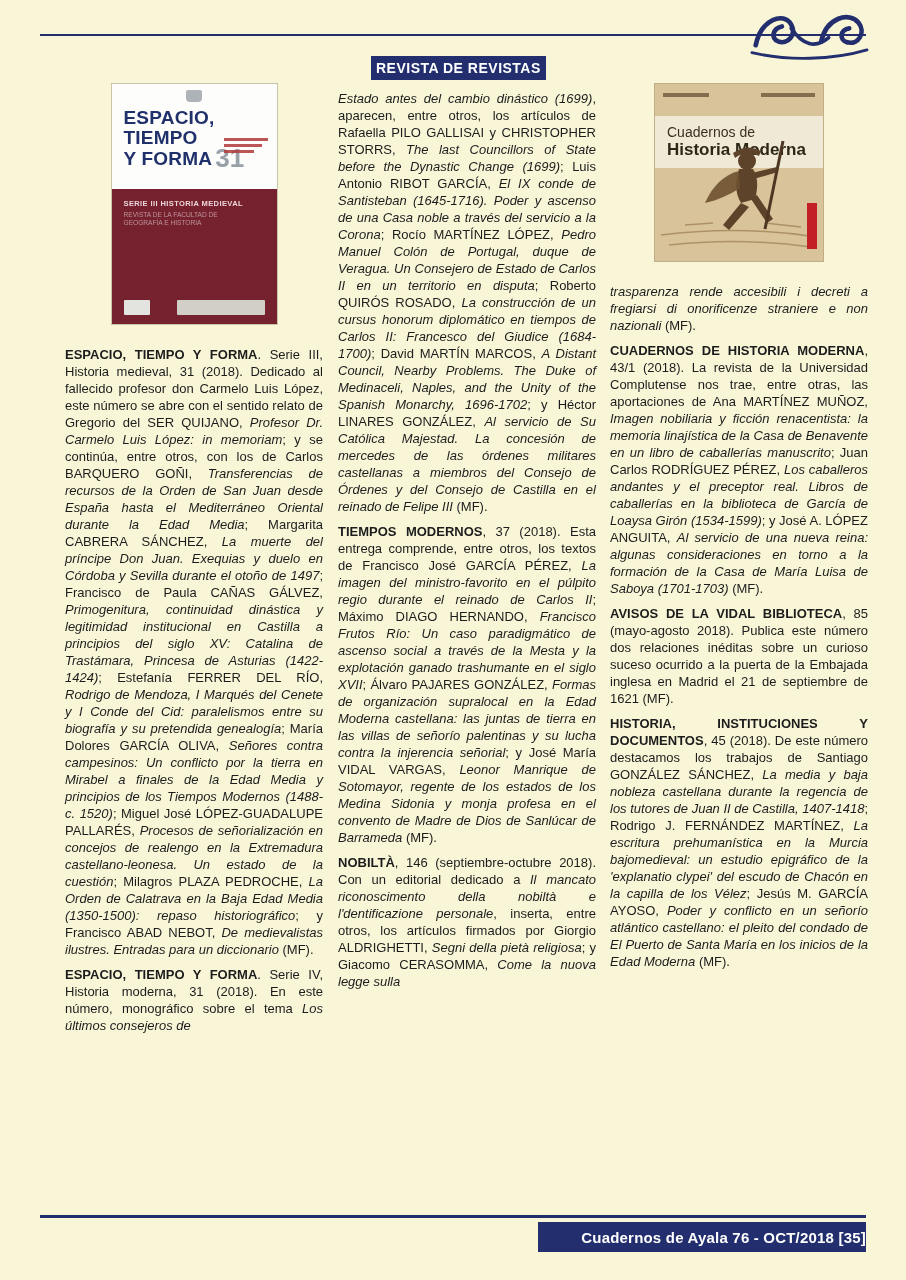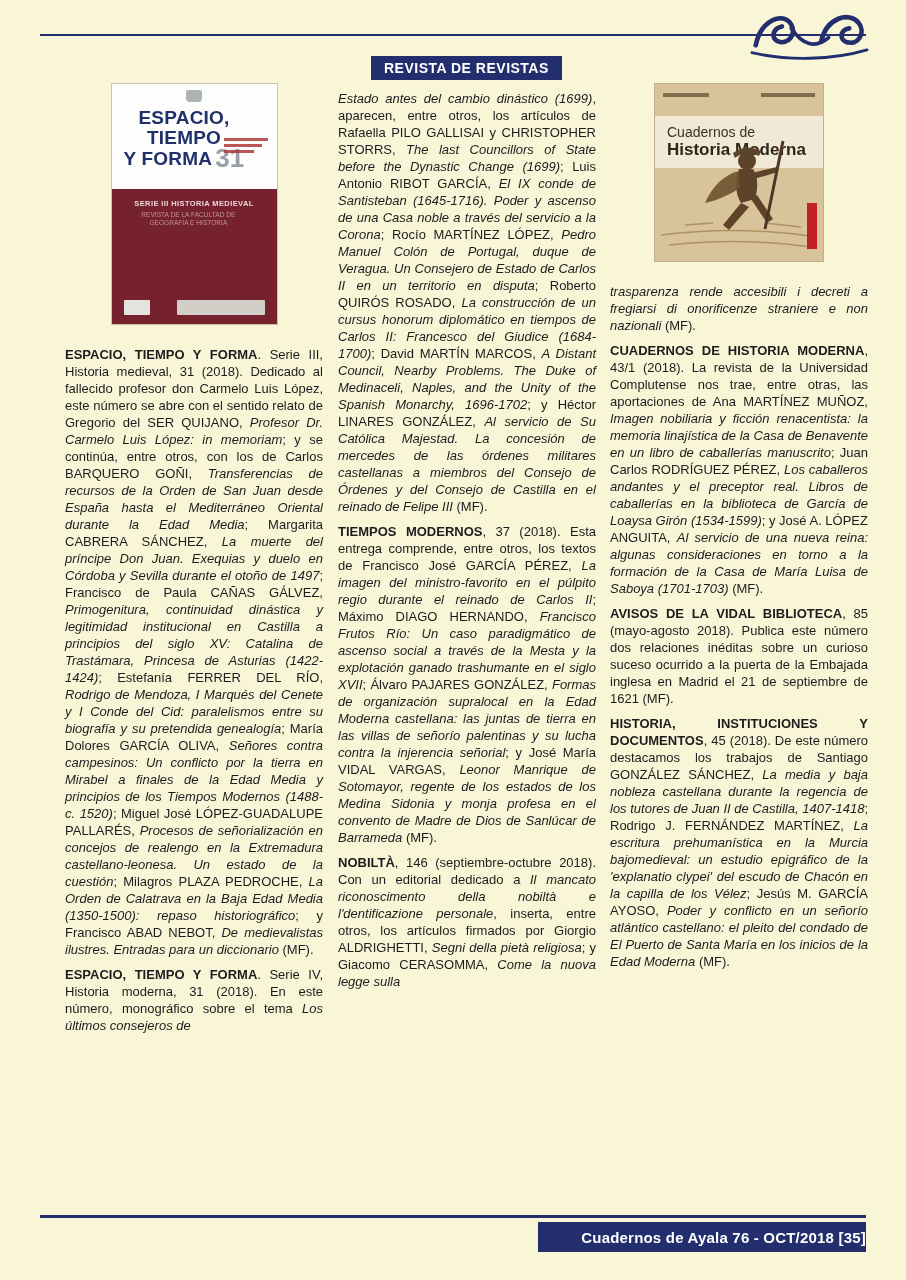--- a/index.html
+++ b/index.html
@@ -8,37 +8,37 @@
 
   
   .top-rule{position:absolute;left:40px;top:34px;width:826px;height:2px;background:#222e6e;}
   .flourish{position:absolute;right:36px;top:4px;width:122px;height:58px;}
   .bottom-rule{position:absolute;left:40px;top:1215px;width:826px;height:3px;background:#222e6e;}
   .footer-box{position:absolute;left:538px;top:1222px;width:328px;height:30px;background:#222e6e;
               color:#ffffff;display:flex;align-items:center;justify-content:flex-end;
               font-size:15px;font-weight:bold;letter-spacing:0.2px;}
 
   
-  .banner{position:absolute;left:371px;top:56px;height:24px;padding:0 13px;background:#222e6e;
+  .banner{position:absolute;left:371px;top:56px;height:24px;padding:0 5px;background:#222e6e;
           color:#fff;display:flex;align-items:center;font-weight:bold;font-size:14px;letter-spacing:0.5px;}
 
   
   .col{position:absolute;top:84px;width:258px;}
   .col-left{left:65px;}
   .col-mid{left:338px;top:90px;}
   .col-right{left:610px;}
   .paras p.para{margin:0 0 8px;text-align:justify;font-size:13px;line-height:17px;
                 color:#1c1c1c;hyphens:auto;-webkit-hyphens:auto;}
   .paras p.para:last-child{margin-bottom:0;}
   .seg-b{font-weight:bold;}
   .seg-i{font-style:italic;}
 
   
   .cover-etf{width:165px;height:240px;margin:0 auto 22px;background:#ffffff;
-             box-shadow:0 0 0 1px #c9c5a8;position:relative;text-align:center;}
+             box-shadow:0 0 0 1px #c9c5a8;position:relative;}
   .etf-white{position:relative;height:105px;background:#fdfdfc;}
   .etf-emblem{position:absolute;left:50%;top:6px;transform:translateX(-50%);
               width:16px;height:12px;background:#9aa0a6;border-radius:2px 2px 4px 4px;opacity:0.8;}
   .etf-title{position:absolute;left:12px;top:24px;color:#20306b;font-weight:bold;
              font-size:19px;line-height:20px;letter-spacing:0.2px;}
   .etf-num{color:#98a0a8;font-size:26px;vertical-align:-2px;margin-left:3px;}
   .etf-redlines{position:absolute;right:9px;top:54px;width:44px;}
   .etf-redlines span{display:block;height:3px;margin-bottom:3px;background:#b03a3a;opacity:0.85;}
   .etf-redlines span:nth-child(1){width:44px;}
   .etf-redlines span:nth-child(2){width:38px;}

